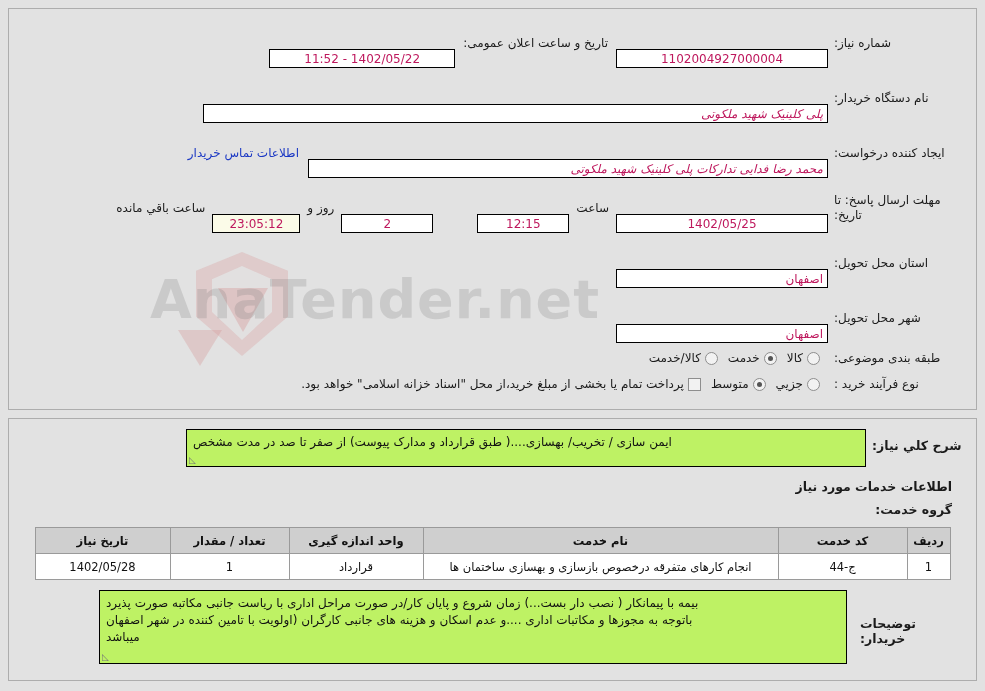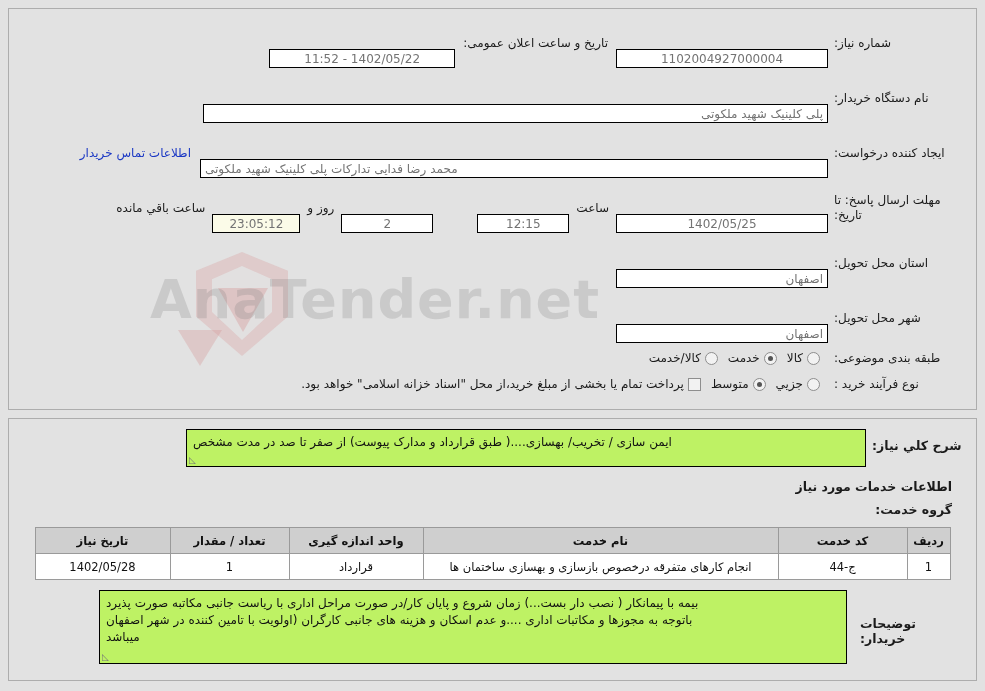--- a/index.html
+++ b/index.html
@@ -106,29 +106,29 @@
   .lbl.two{line-height:15px;}
   .fld{
     border:1px solid #000;
     background:#fff;
     height:19px;
     line-height:19px;
     font-size:12px;
     padding:0 4px;
     box-sizing:border-box;
     text-align:center;
-    color:#737373;
+    color:#be185d;
     overflow:hidden;
     white-space:nowrap;
     margin-top:32px;
   }
-  .fld.r{text-align:right;}
+  .fld.r{text-align:right;font-style:italic;}
   .fld.need{width:212px;}
   .fld.org{width:625px;text-align:right;}
-  .fld.creator{width:628px;text-align:left;}
+  .fld.creator{width:520px;text-align:right;}
   .fld.date{width:212px;}
   .fld.time{width:92px;}
   .fld.days{width:92px;}
   .fld.clock{width:88px;background:#fbfbe8;}
   .fld.prov{width:212px;text-align:right;}
   .fld.city{width:212px;text-align:right;}
   .fld.pub{width:186px;}
   .inline-lbl{
     padding:0 7px;
     font-size:12px;

